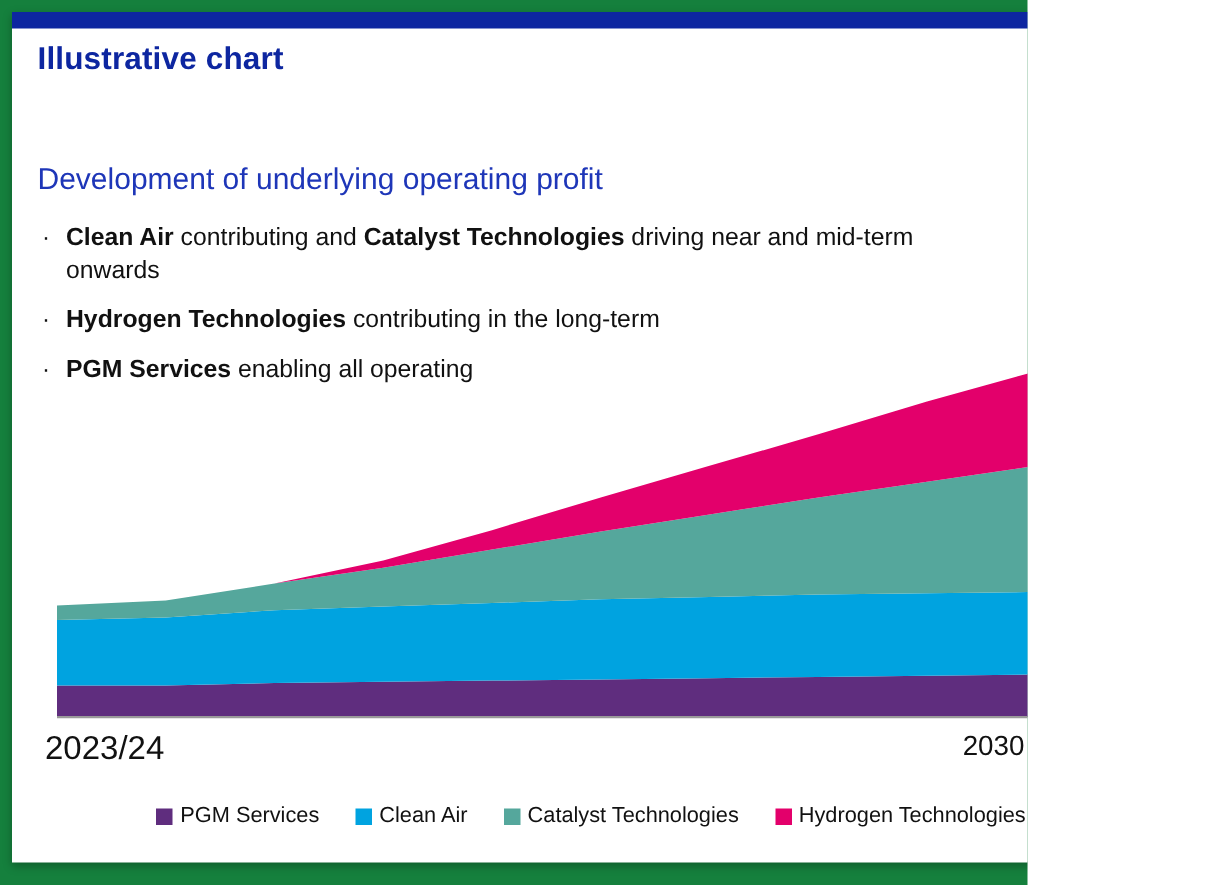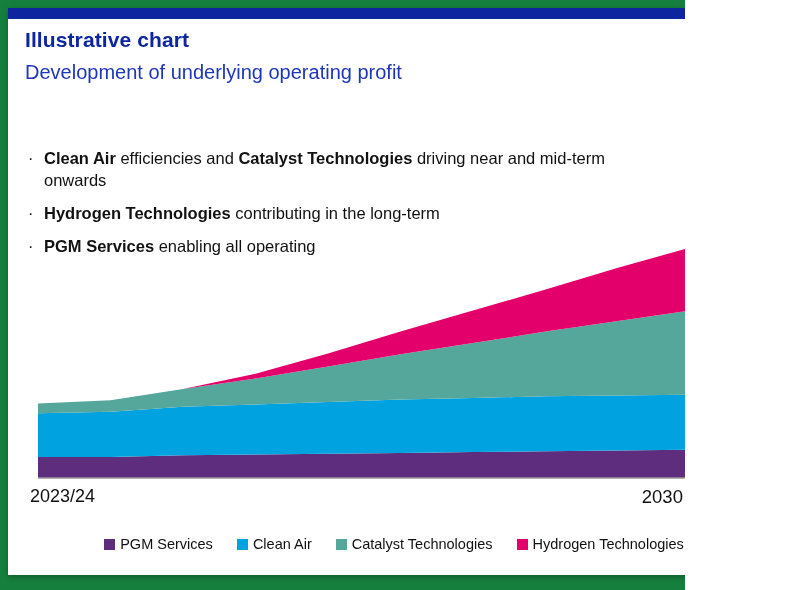--- a/index.html
+++ b/index.html
@@ -80,21 +80,21 @@
     left: 30px;
     top: 190px;
     width: 725px;
     height: 285px;
   }
   .plot svg { display: block; }
   .axis-left {
     position: absolute;
     left: 22px;
     top: 478px;
-    font-size: 18px;
+    font-size: 22px;
     color: #111111;
   }
   .axis-right {
     position: absolute;
     right: 22px;
     top: 478px;
     font-size: 18.5px;
     color: #111111;
   }
   .legend {
@@ -123,26 +123,26 @@
 </style>
 </head>
 <body>
 
 <div id="stage">
   <div class="card">
 
     <div class="top-bar" style="background: rgb(13, 38, 160);"></div>
 
     <div class="title" style="color: rgb(13, 38, 160);">Illustrative chart</div>
-    <div class="subtitle" style="color: rgb(30, 54, 184);">Development of underlying operating profit</div>
+    <div class="subtitle" style="color: rgb(30, 54, 184); margin-top: 48px;">Development of underlying operating profit</div>
 
     <div class="bullets">
       <div class="bullet">
         <span class="dot">·</span>
-        <span><b>Clean Air</b><span> efficiencies and </span><b>Catalyst Technologies</b><span> driving near and mid-term onwards</span></span>
+        <span><b>Clean Air</b><span> contributing and </span><b>Catalyst Technologies</b><span> driving near and mid-term onwards</span></span>
       </div>
       <div class="bullet">
         <span class="dot">·</span>
         <span><b>Hydrogen Technologies</b><span> contributing in the long-term</span></span>
       </div>
       <div class="bullet">
         <span class="dot">·</span>
         <span><b>PGM Services</b><span> enabling all operating</span></span>
       </div>
     </div>

